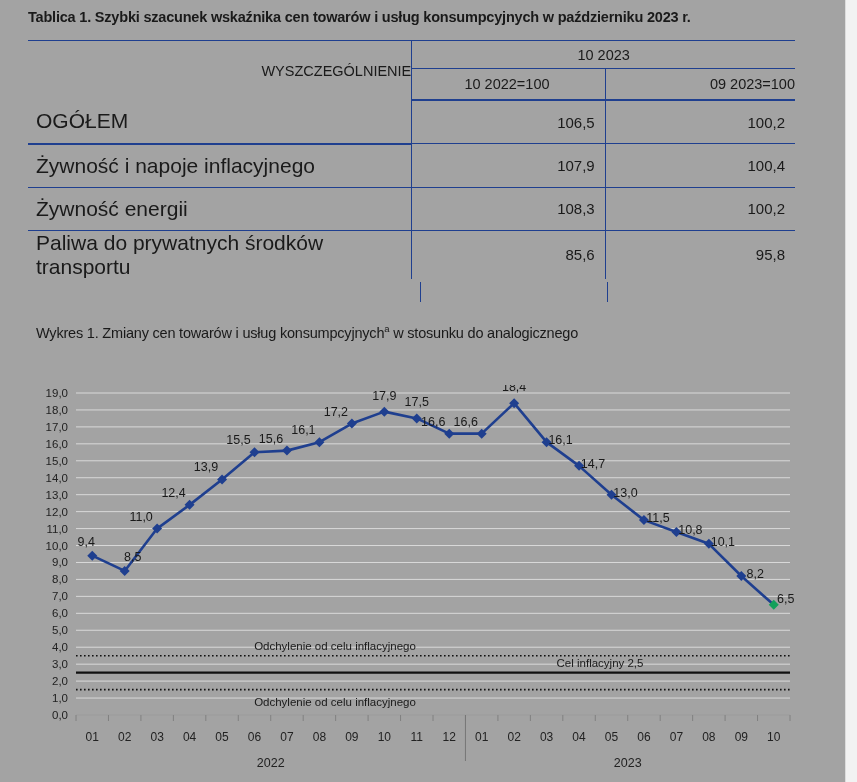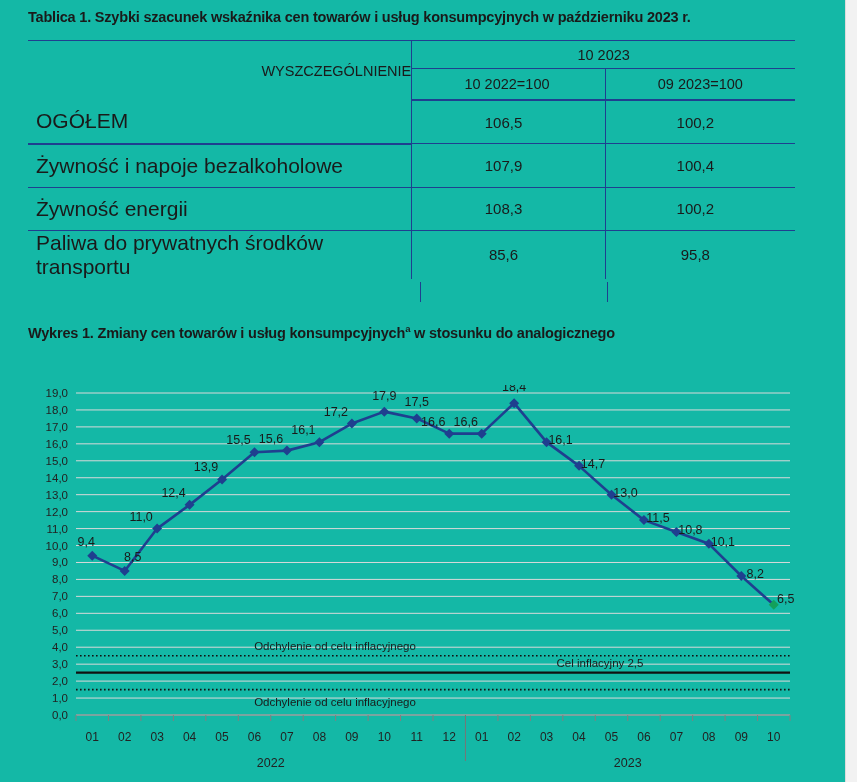--- a/index.html
+++ b/index.html
@@ -14,21 +14,21 @@
     overflow: hidden;
     font-family: "Liberation Sans", sans-serif;
     color: #1a1a1a;
     position: relative;
   }
   .page {
     position: absolute;
     left: 0; top: 0;
     width: 857px;
     height: 782px;
-    background: #14b8a6;
+    background: #a3a3a3;
   }
   .right-edge {
     position: absolute;
     right: 0; top: 0;
     width: 11px;
     height: 782px;
     background: #f2f2f2;
     border-left: 1px solid #dcdcdc;
   }
 
@@ -90,21 +90,21 @@
   }
   .row.last td {
     border-bottom: none;
   }
   .row td.name {
     text-align: left;
     padding-left: 8px;
     font-size: 21px;
   }
   .row td.val {
-    text-align: center;
+    text-align: right;
     padding-right: 10px;
     font-size: 15px;
   }
   .tail-lines {
     position: absolute;
     left: 28px;
     top: 40px;
     width: 767px;
     height: 262px;
     pointer-events: none;
@@ -115,25 +115,25 @@
     background: #1f3f8f;
     bottom: 0;
     height: 20px;
   }
   .tail-lines i.a { left: 392px; }
   .tail-lines i.b { left: 579px; }
 
   
   .chart-title {
     position: absolute;
-    left: 28px;
+    left: 36px;
     top: 322px;
     width: 790px;
     font-size: 14.5px;
-    font-weight: bold;
+    font-weight: normal;
     line-height: 1.45;
     letter-spacing: -0.2px;
   }
   .chart-title .l2 { display: block; padding-left: 58px; }
   .chart-title sup { font-size: 9.5px; vertical-align: super; }
 
   .chart {
     position: absolute;
     left: 0;
     top: 385px;
@@ -181,29 +181,29 @@
   <div class="table-title">Tablica 1. Szybki szacunek wskaźnika cen towarów i usług konsumpcyjnych w październiku 2023 r.</div>
 
   <table class="tbl">
     <tbody>
         <tr class="hdr-top">
       <td class="col-spec" rowspan="2">WYSZCZEGÓLNIENIE</td>
       <td class="col-spec hdr-group vline-l" colspan="2">10 2023</td>
     </tr>
     <tr>
       <td class="col-num hdr-sub vline-l" style="text-align:center;padding-right:3px">10 2022=100</td>
-      <td class="col-num hdr-sub vline-l" style="text-align:center;padding-right:0">09 2023=100</td>
+      <td class="col-num hdr-sub vline-l" style="text-align:right;padding-right:0">09 2023=100</td>
     </tr>
     <tr class="row">
       <td class="name hdr-bottom-rule" style="border-bottom:2.5px solid #1f3f8f">OGÓŁEM</td>
       <td class="val vline-l" style="border-bottom:1px solid #1f3f8f;border-top:2.5px solid #1f3f8f">106,5</td>
       <td class="val vline-l" style="border-bottom:1px solid #1f3f8f;border-top:2.5px solid #1f3f8f">100,2</td>
     </tr>
     <tr class="row">
-      <td class="name">Żywność i napoje bezalkoholowe</td>
+      <td class="name">Żywność i napoje inflacyjnego</td>
       <td class="val vline-l">107,9</td>
       <td class="val vline-l">100,4</td>
     </tr>
     <tr class="row">
       <td class="name">Żywność energii</td>
       <td class="val vline-l">108,3</td>
       <td class="val vline-l">100,2</td>
     </tr>
     <tr class="row last">
       <td class="name">Paliwa do prywatnych środków transportu</td>

